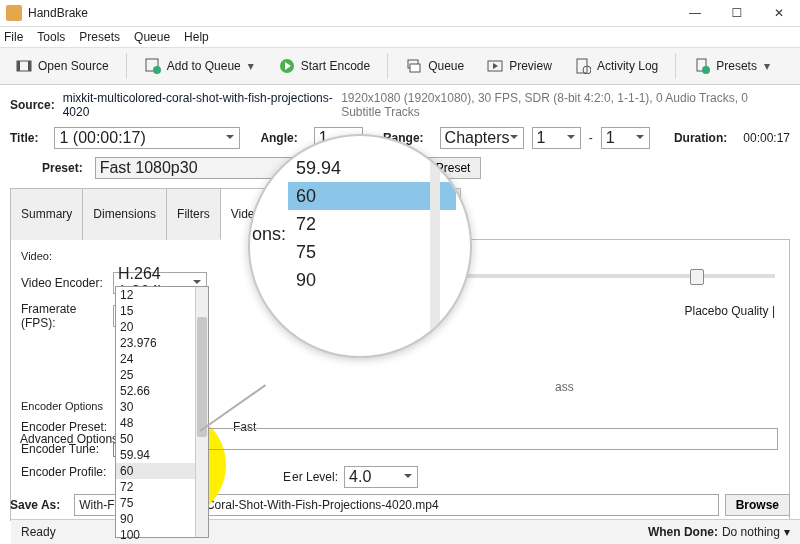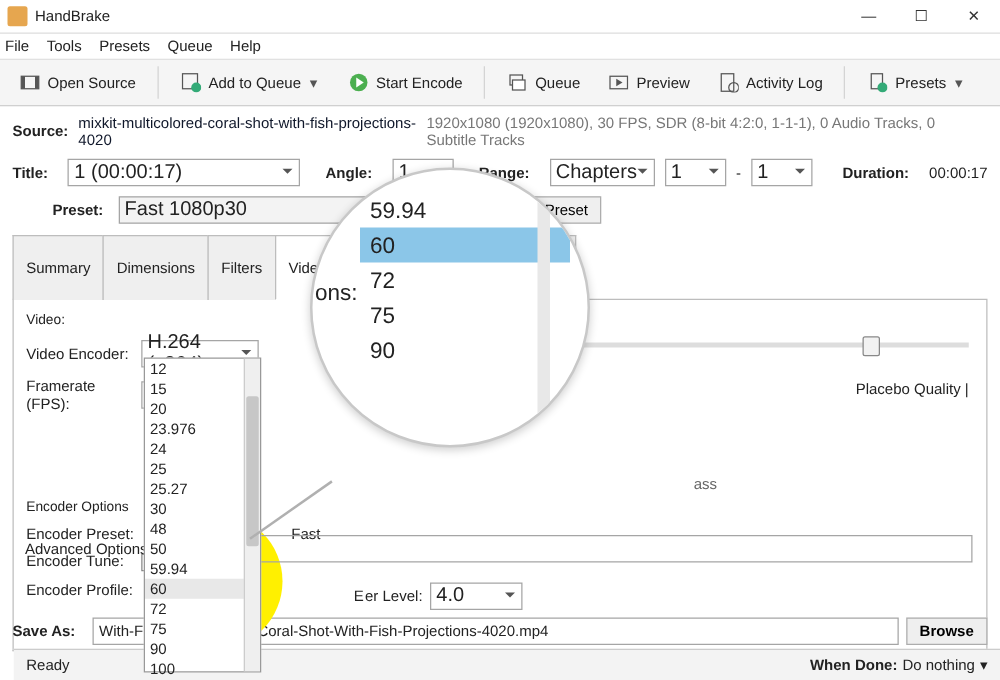--- a/index.html
+++ b/index.html
@@ -233,21 +233,21 @@
     <div class="quality">Placebo Quality |</div>
     <div class="passlbl">ass</div>
 
     <div class="dropdownlist">
       <div class="ditem">12</div>
       <div class="ditem">15</div>
       <div class="ditem">20</div>
       <div class="ditem">23.976</div>
       <div class="ditem">24</div>
       <div class="ditem">25</div>
-      <div class="ditem">25.27</div>
+      <div class="ditem">52.66</div>
       <div class="ditem">30</div>
       <div class="ditem">48</div>
       <div class="ditem">50</div>
       <div class="ditem">59.94</div>
       <div class="ditem sel">60</div>
       <div class="ditem">72</div>
       <div class="ditem">75</div>
       <div class="ditem">90</div>
       <div class="ditem">100</div>
       <div class="ditem">120</div>

